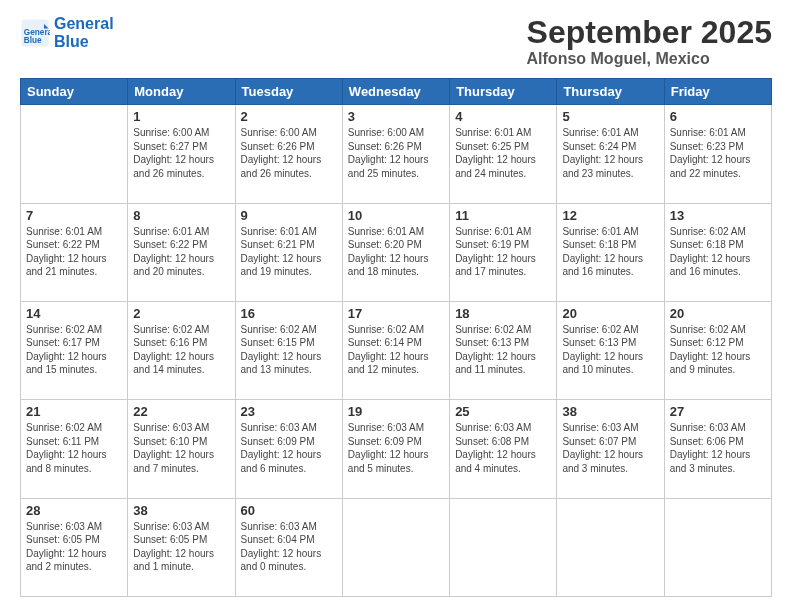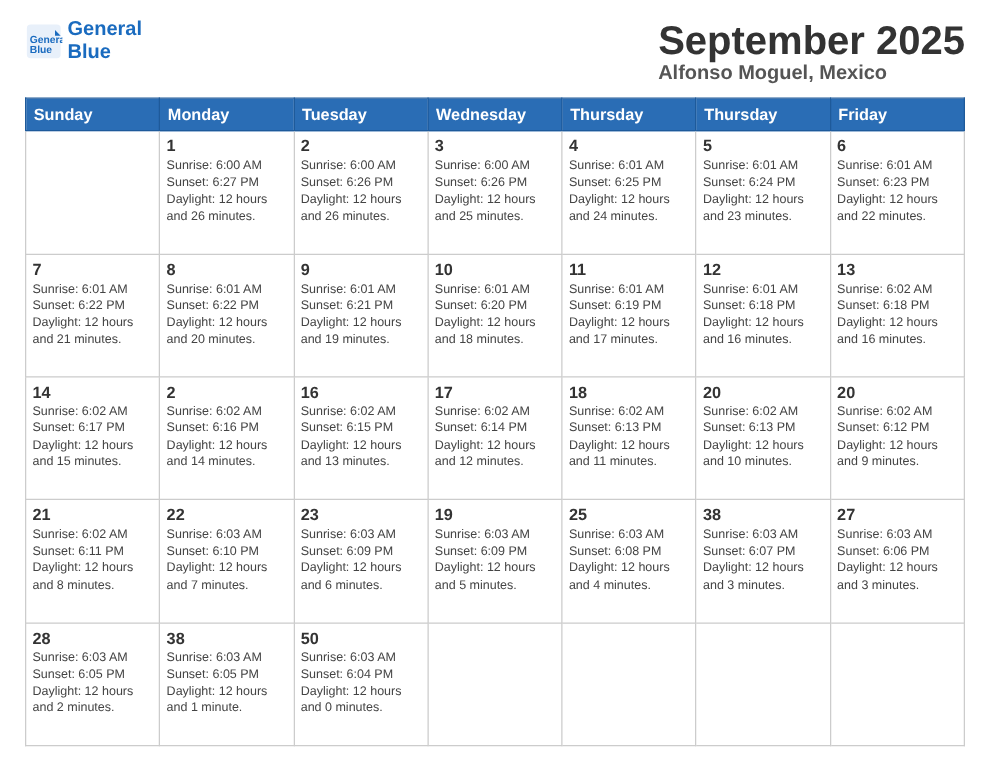--- a/index.html
+++ b/index.html
@@ -244,21 +244,21 @@
         <tr>
           <td>
             <span class="day-num">28</span>
             <div class="day-info">Sunrise: 6:03 AM<br>Sunset: 6:05 PM<br>Daylight: 12 hours and 2 minutes.</div>
           </td>
           <td>
             <span class="day-num">38</span>
             <div class="day-info">Sunrise: 6:03 AM<br>Sunset: 6:05 PM<br>Daylight: 12 hours and 1 minute.</div>
           </td>
           <td>
-            <span class="day-num">50</span>
+            <span class="day-num">60</span>
             <div class="day-info">Sunrise: 6:03 AM<br>Sunset: 6:04 PM<br>Daylight: 12 hours and 0 minutes.</div>
           </td>
           <td class="empty"></td>
           <td class="empty"></td>
           <td class="empty"></td>
           <td class="empty"></td>
         </tr>
       </tbody>
   </table>
 </div>

